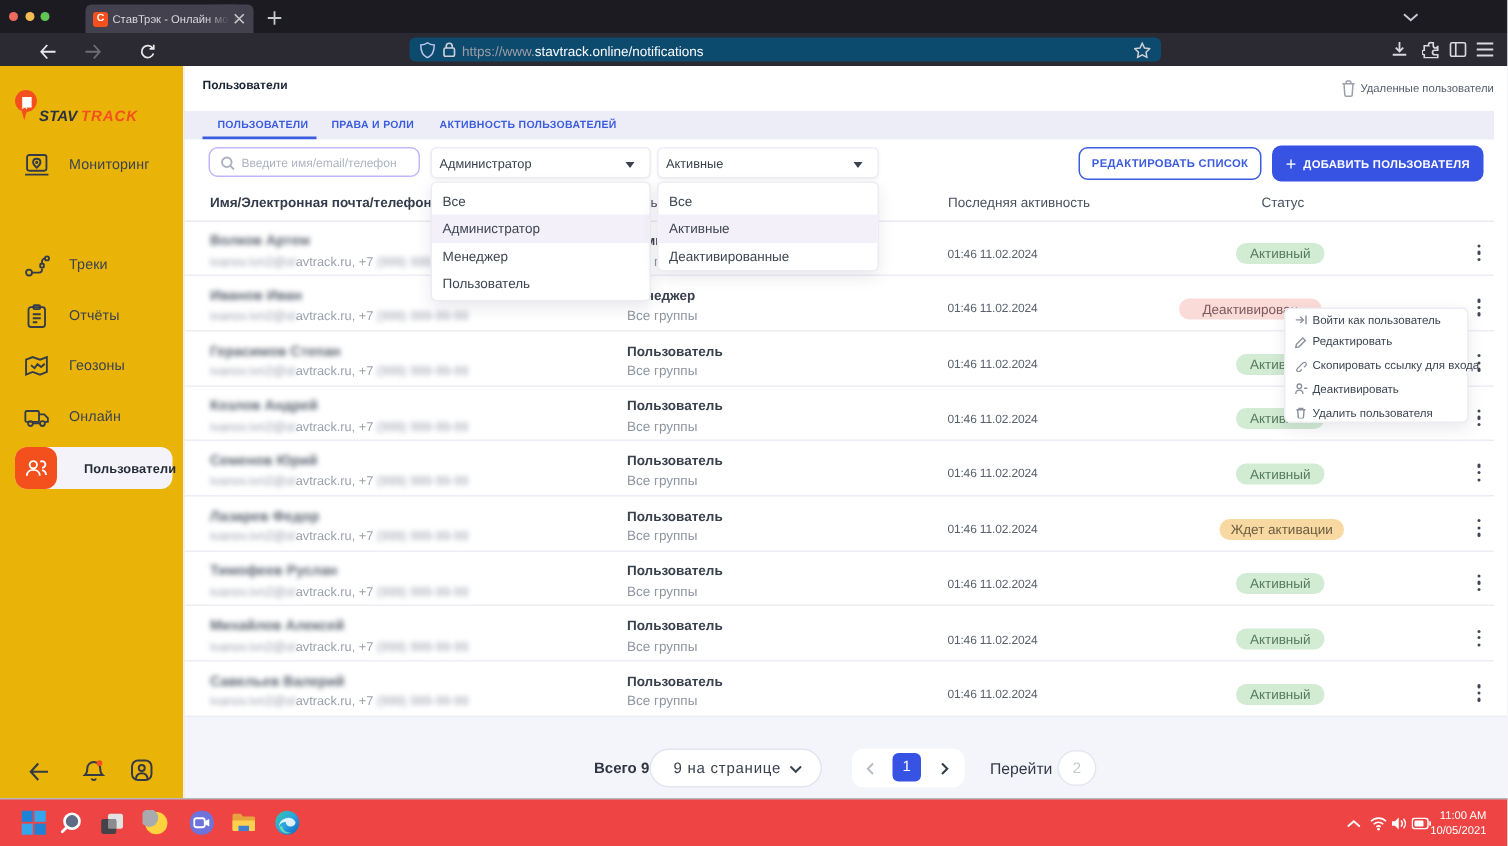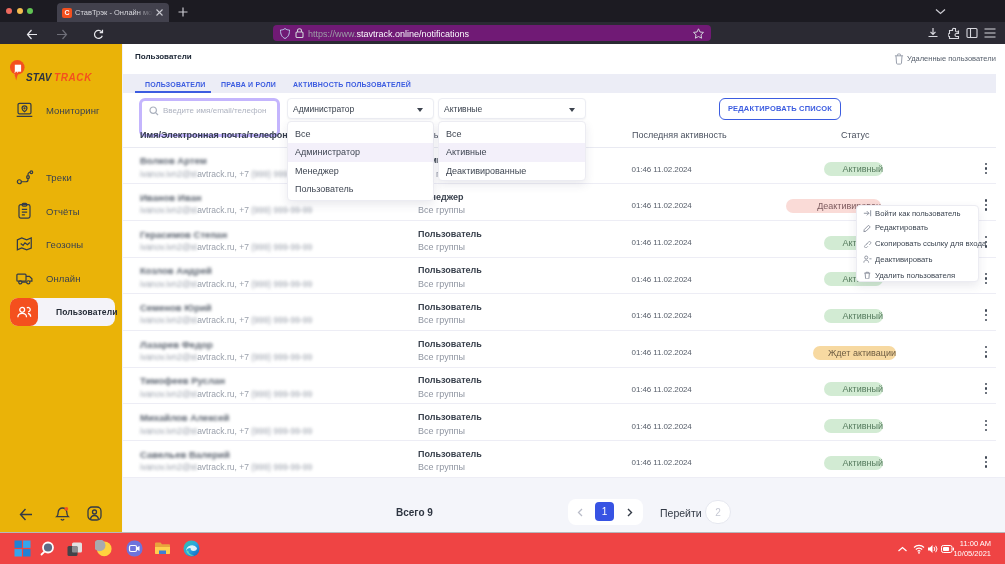--- a/index.html
+++ b/index.html
@@ -6,61 +6,61 @@
 html,body { width:1005px; height:564px; overflow:hidden; }
 body { font-family:"Liberation Sans", sans-serif; position:relative; background:#edeef6; }
 .abs { position:absolute; }
 
 
 #tabbar { left:0; top:0; width:1005px; height:22px; background:#1c1b22; }
 .light { width:6px; height:6px; border-radius:50%; top:8px; }
 #tab { left:57px; top:3px; width:112px; height:19px; background:#42414d; border-radius:4px 4px 0 0; }
 #tabtitle { left:18px; top:5px; font-size:7.5px; color:#d8d8de; white-space:nowrap; width:82px; overflow:hidden; }
 #toolbar { left:0; top:22px; width:1005px; height:22px; background:#2b2a33; }
-#urlbar { left:273px; top:2.8px; width:438px; height:16.5px; background:#701a75; border-radius:4px; }
+#urlbar { left:273px; top:2.8px; width:501px; height:16.5px; background:#0c4a6e; border-radius:4px; }
 #urltext { left:35px; top:4px; font-size:9px; color:#fbfbfe; white-space:nowrap; }
 
 
 #app { left:0; top:44px; width:1005px; height:488px; background:#edeef6; overflow:hidden; }
 #sidebar { left:0; top:0; width:123px; height:488px; background:#eab308; border-right:1px solid #f2f2f7; }
 .navitem { left:0; width:123px; height:33.5px; }
 .navlabel { position:absolute; left:46px; top:50%; transform:translateY(-50%); font-size:9.5px; color:#3a4250; letter-spacing:0.1px; white-space:nowrap; }
 .navicon { position:absolute; left:15px; top:50%; transform:translateY(-50%); width:19px; height:19px; }
 #activeitem { left:10px; top:254px; width:105px; height:28px; background:#f4f3f9; border-radius:8px; }
 #activeicon { left:0; top:0; width:28px; height:28px; background:#f4501e; border-radius:8px; }
 
 #topband { left:123px; top:0; width:873px; height:30px; background:#fff; }
 #tabstrip { left:123px; top:30px; width:873px; height:19px; background:#ecedf6; }
 .apptab { position:absolute; top:50%; transform:translateY(-50%); font-size:7px; font-weight:bold; letter-spacing:0.2px; color:#3c5ce0; white-space:nowrap; }
 #whitebody { left:123px; top:49px; width:873px; height:384.6px; background:#fff; }
 #footer { left:123px; top:433.6px; width:882px; height:54.4px; background:#f4f5fa; }
 #rightstrip { left:996px; top:0; width:9px; height:433px; background:#fff; }
 
 
 .inputbox { position:absolute; background:#fff; }
-#search { left:16px; top:5px; width:141px; height:39px; border:3px solid #c4b5fd; border-radius:6px; }
+#search { left:16px; top:5px; width:141px; height:20px; border:1px solid #c4b5fd; border-radius:6px; }
 .sel { border:1px solid #ecedf3; border-radius:4px; box-shadow:0 1px 2px rgba(60,60,90,0.06); }
 #sel1 { left:164px; top:5px; width:147px; height:21px; }
 #sel2 { left:315px; top:5px; width:148px; height:21px; }
 .seltext { position:absolute; left:5px; top:50%; transform:translateY(-50%); font-size:8.5px; color:#39414d; }
 .caret { position:absolute; right:10px; top:9px; width:0; height:0; border-left:3.5px solid transparent; border-right:3.5px solid transparent; border-top:4px solid #3c434e; }
 #btn1 { left:596px; top:5px; width:122px; height:22px; border:1px solid #3c5ce0; border-radius:6px; color:#3c5ce0; background:#fff; font-size:7.5px; font-weight:bold; letter-spacing:0.2px; text-align:center; line-height:20px; white-space:nowrap; }
 #btn2 { left:725px; top:4px; width:141px; height:24px; border-radius:6px; color:#fff; background:#3753e3; font-size:7.5px; font-weight:bold; letter-spacing:0.2px; text-align:center; line-height:24px; white-space:nowrap; }
 
 
 #thead { left:0; top:31px; width:873px; height:23.6px; border-bottom:1px solid #e9eaf2; }
 .th { position:absolute; top:50%; transform:translateY(-50%); font-size:9.5px; color:#49505e; white-space:nowrap; }
 .row { position:absolute; left:0; width:873px; height:36.7px; border-bottom:1px solid #ededf5; }
 .nm { position:absolute; left:17px; top:7.5px; font-size:9.5px; font-weight:bold; color:#5a626e; filter:blur(1.6px); white-space:nowrap; }
 .em { position:absolute; left:17px; top:21px; font-size:8.5px; color:#9ba1ac; white-space:nowrap; }
 .em .b { filter:blur(1.6px); }
 .role1 { position:absolute; left:295px; top:7.5px; font-size:9px; font-weight:bold; color:#39414d; }
 .role2 { position:absolute; left:295px; top:21px; font-size:9px; color:#8f95a1; }
 .date { position:absolute; left:508.6px; top:17px; font-size:8px; letter-spacing:-0.1px; color:#59606c; }
-.pill { position:absolute; top:14.7px; height:14px; line-height:14px; border-radius:7px; font-size:9px; text-align:right; }
+.pill { position:absolute; top:14.7px; height:14px; line-height:14px; border-radius:7px; font-size:9px; text-align:center; }
 .pill.g { background:#d2ebd3; color:#567c5e; }
 .pill.o { background:#f7d9a1; color:#6d5c42; }
 .pill.r { background:#fadbd7; color:#7c5a5e; }
 .dots { position:absolute; left:862px; top:15px; width:3px; }
 .dots i { display:block; width:2.4px; height:2.4px; border-radius:50%; background:#3f4754; margin-bottom:2.2px; }
 
 
 .menu { position:absolute; background:#fff; border:1px solid #ececf2; box-shadow:0 4px 10px rgba(50,50,90,0.10); border-radius:4px; z-index:30; }
 .mi { height:18.4px; line-height:18.4px; font-size:9px; color:#3f4652; padding-left:7px; }
 .mi.hl { background:#f3f0fa; }
@@ -246,20 +246,21 @@
     </div>
     <div class="inputbox sel" id="sel1">
         <div class="seltext">Администратор</div>
         <div class="caret"></div>
       </div>
     <div class="inputbox sel" id="sel2">
         <div class="seltext">Активные</div>
         <div class="caret"></div>
       </div>
     <div class="abs" id="btn1">РЕДАКТИРОВАТЬ СПИСОК</div>
+    <div class="abs" id="btn2"><span style="font-size:12px;font-weight:normal;vertical-align:-1px;">+</span>&nbsp; ДОБАВИТЬ ПОЛЬЗОВАТЕЛЯ</div>
 
     <div class="abs" id="thead">
       <div class="th" style="left:17px;color:#333c4b;font-weight:bold;font-size:9px;">Имя/Электронная почта/телефон</div>
       <div class="th" style="left:295px;font-size:9px;">Роль/Группы</div>
       <div class="th" style="left:509px;font-size:9px;">Последняя активность</div>
       <div class="th" style="left:718px;font-size:9px;">Статус</div>
     </div>
     <div class="row" style="top:54.6px">
       <div class="nm">Волков Артем</div>
       <div class="em"><span class="b">ivanov.ivn2@st</span>avtrack.ru, +7 <span class="b">(999) 999-99-99</span></div>
@@ -374,20 +375,26 @@
       <div class="dots">
           <i></i>
           <i></i>
           <i></i>
         </div>
     </div>
   </div>
 
   <div class="abs" id="footer">
     <div class="pgt" style="left:273px;top:29px;font-weight:bold;">Всего 9</div>
+    <div class="abs" style="left:310px;top:21.4px;width:115px;height:26px;background:#fff;border:1px solid #e3e5ee;border-radius:13px;">
+      <div style="position:absolute;left:15px;top:7px;font-size:10px;letter-spacing:0.5px;color:#39414d;">9 на странице</div>
+      <svg style="position:absolute;right:12px;top:10px" width="9" height="6" viewBox="0 0 9 6">
+          <path d="M1 1 L4.5 4.5 L8 1" stroke="#3a4150" stroke-width="1.3" fill="none"></path>
+        </svg>
+    </div>
     <div class="abs" style="left:445px;top:21.4px;width:75px;height:26px;background:#fff;border-radius:8px;">
       <svg style="position:absolute;left:9px;top:9px" width="6" height="9" viewBox="0 0 6 9">
           <path d="M5 1 L1.5 4.5 L5 8" stroke="#b9bcc8" stroke-width="1.3" fill="none"></path>
         </svg>
       <div style="position:absolute;left:27px;top:3.5px;width:19px;height:19px;background:#3753e3;border-radius:4px;color:#fff;font-size:10px;text-align:center;line-height:19px;">1</div>
       <svg style="position:absolute;right:10px;top:9px" width="6" height="9" viewBox="0 0 6 9">
           <path d="M1 1 L4.5 4.5 L1 8" stroke="#343b47" stroke-width="1.4" fill="none"></path>
         </svg>
     </div>
     <div class="pgt" style="left:537px;top:29px;font-size:10.5px;color:#333a46;">Перейти</div>

